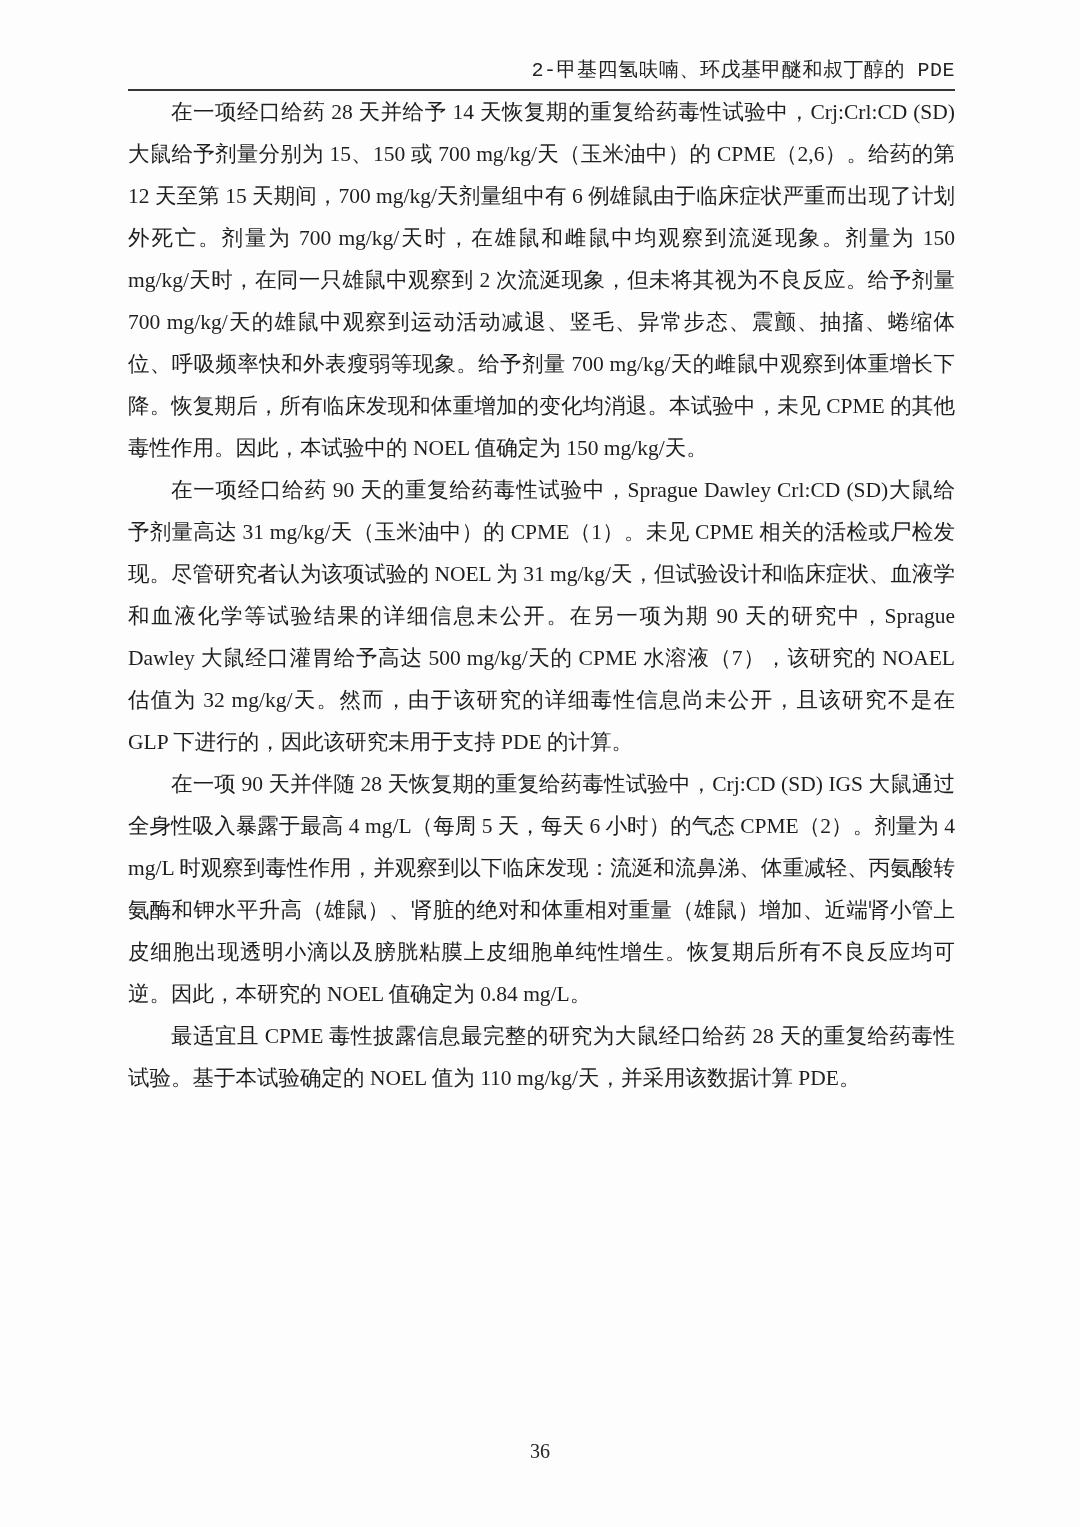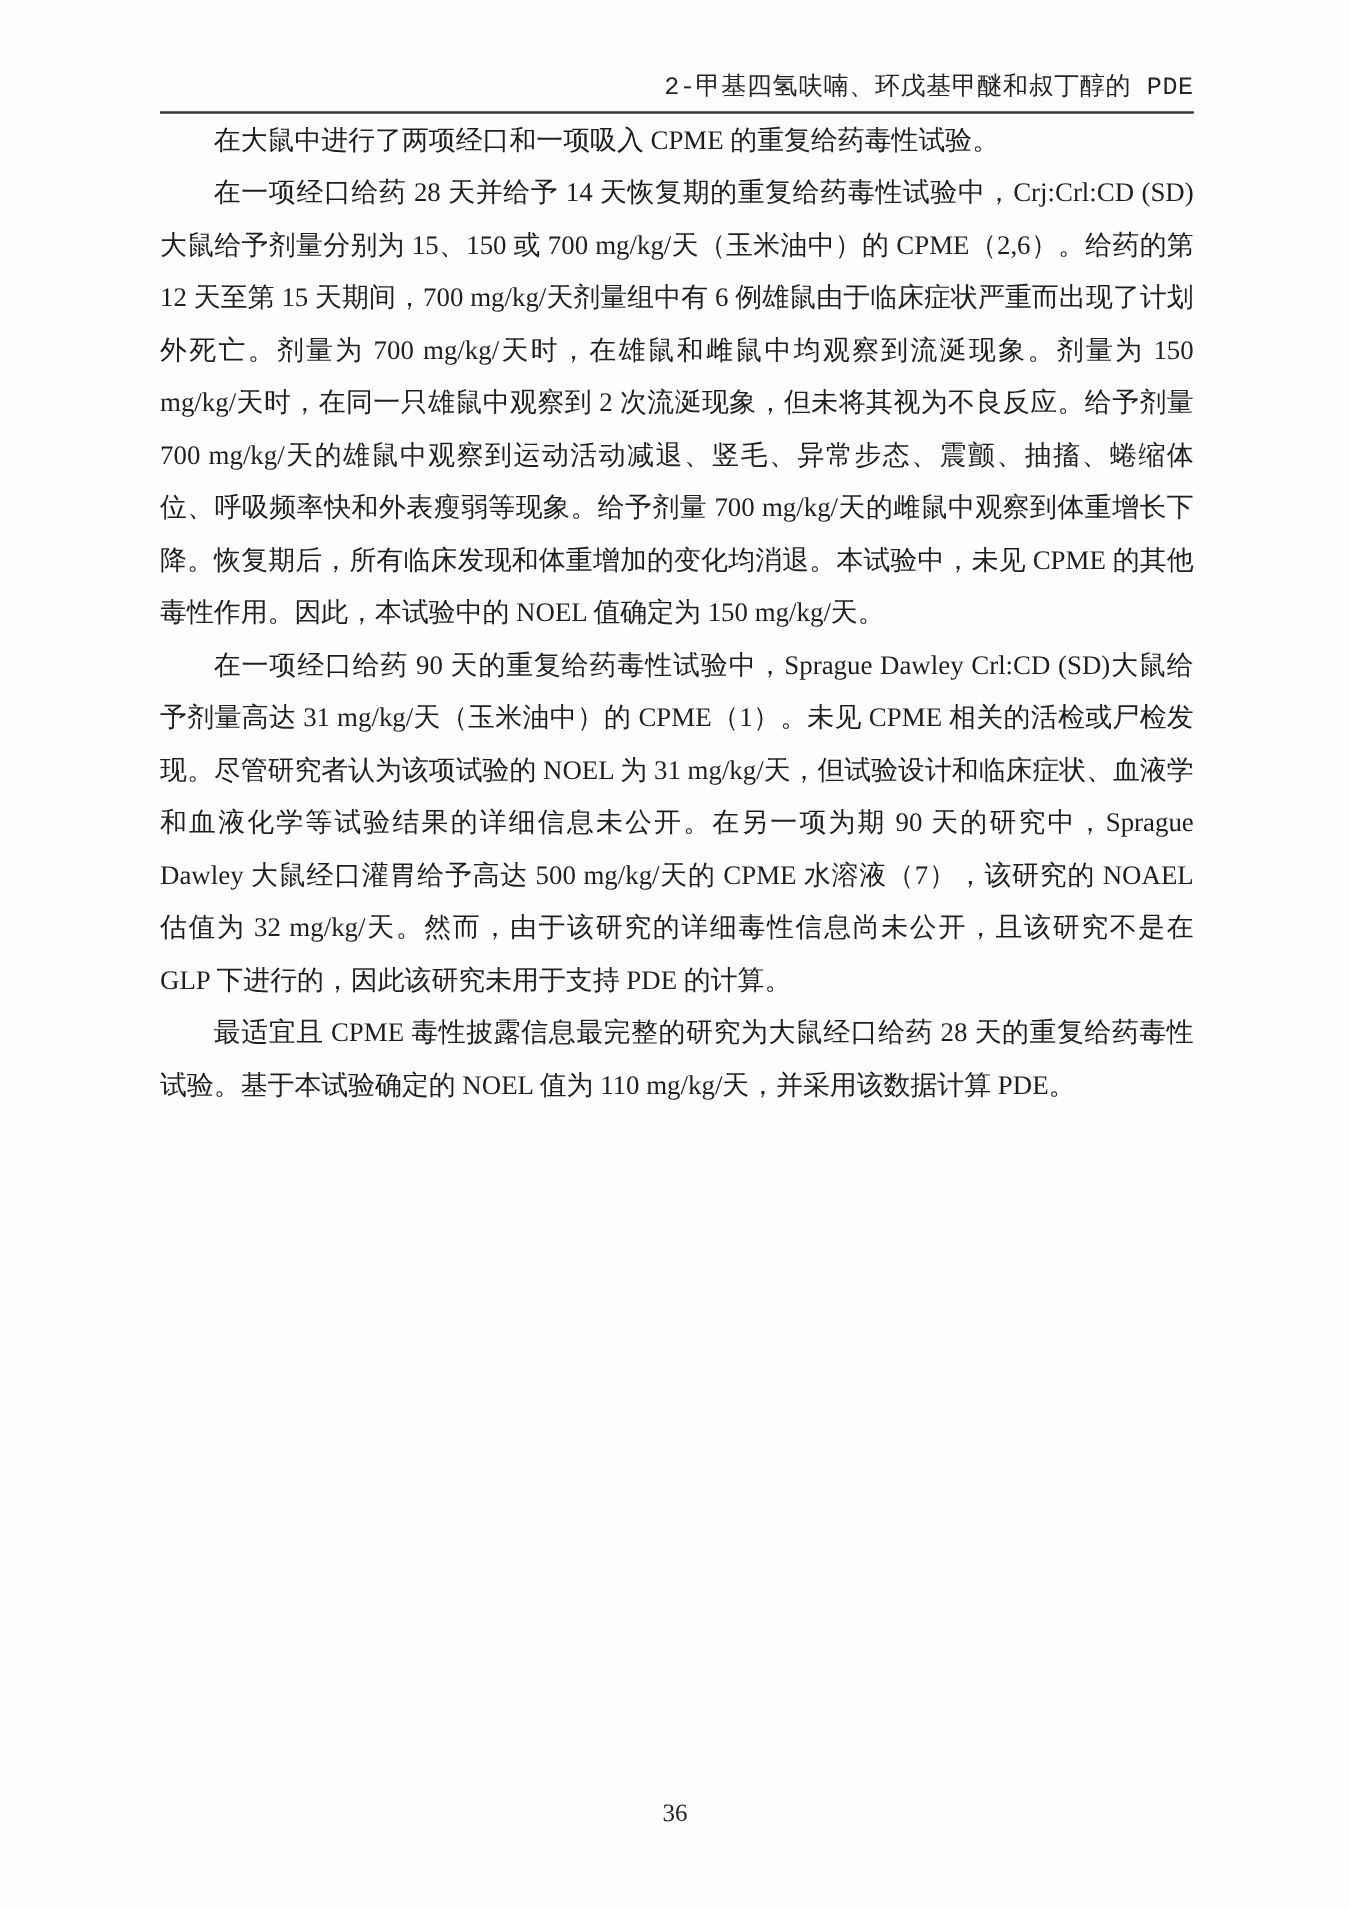--- a/index.html
+++ b/index.html
@@ -58,19 +58,19 @@
     color: #242424;
   }
 </style>
 </head>
 <body>
 
 <div class="page">
   <div class="content">
     <div class="running-header">2-甲基四氢呋喃、环戊基甲醚和叔丁醇的 PDE</div>
     <div class="header-rule"></div>
-    <p class="body-para">在大鼠中进行了两项经口和一项吸入 CPME 的重复给药毒性试验。</p>
     <p class="body-para">在一项经口给药 28 天并给予 14 天恢复期的重复给药毒性试验中，Crj:Crl:CD (SD) 大鼠给予剂量分别为 15、150 或 700 mg/kg/天（玉米油中）的 CPME（2,6）。给药的第 12 天至第 15 天期间，700 mg/kg/天剂量组中有 6 例雄鼠由于临床症状严重而出现了计划外死亡。剂量为 700 mg/kg/天时，在雄鼠和雌鼠中均观察到流涎现象。剂量为 150 mg/kg/天时，在同一只雄鼠中观察到 2 次流涎现象，但未将其视为不良反应。给予剂量 700 mg/kg/天的雄鼠中观察到运动活动减退、竖毛、异常步态、震颤、抽搐、蜷缩体位、呼吸频率快和外表瘦弱等现象。给予剂量 700 mg/kg/天的雌鼠中观察到体重增长下降。恢复期后，所有临床发现和体重增加的变化均消退。本试验中，未见 CPME 的其他毒性作用。因此，本试验中的 NOEL 值确定为 150 mg/kg/天。</p>
     <p class="body-para">在一项经口给药 90 天的重复给药毒性试验中，Sprague Dawley Crl:CD (SD)大鼠给予剂量高达 31 mg/kg/天（玉米油中）的 CPME（1）。未见 CPME 相关的活检或尸检发现。尽管研究者认为该项试验的 NOEL 为 31 mg/kg/天，但试验设计和临床症状、血液学和血液化学等试验结果的详细信息未公开。在另一项为期 90 天的研究中，Sprague Dawley 大鼠经口灌胃给予高达 500 mg/kg/天的 CPME 水溶液（7），该研究的 NOAEL 估值为 32 mg/kg/天。然而，由于该研究的详细毒性信息尚未公开，且该研究不是在 GLP 下进行的，因此该研究未用于支持 PDE 的计算。</p>
+    <p class="body-para">在一项 90 天并伴随 28 天恢复期的重复给药毒性试验中，Crj:CD (SD) IGS 大鼠通过全身性吸入暴露于最高 4 mg/L（每周 5 天，每天 6 小时）的气态 CPME（2）。剂量为 4 mg/L 时观察到毒性作用，并观察到以下临床发现：流涎和流鼻涕、体重减轻、丙氨酸转氨酶和钾水平升高（雄鼠）、肾脏的绝对和体重相对重量（雄鼠）增加、近端肾小管上皮细胞出现透明小滴以及膀胱粘膜上皮细胞单纯性增生。恢复期后所有不良反应均可逆。因此，本研究的 NOEL 值确定为 0.84 mg/L。</p>
     <p class="body-para">最适宜且 CPME 毒性披露信息最完整的研究为大鼠经口给药 28 天的重复给药毒性试验。基于本试验确定的 NOEL 值为 110 mg/kg/天，并采用该数据计算 PDE。</p>
   </div>
   <div class="page-number">36</div>
 </div>
 
 </body></html>

